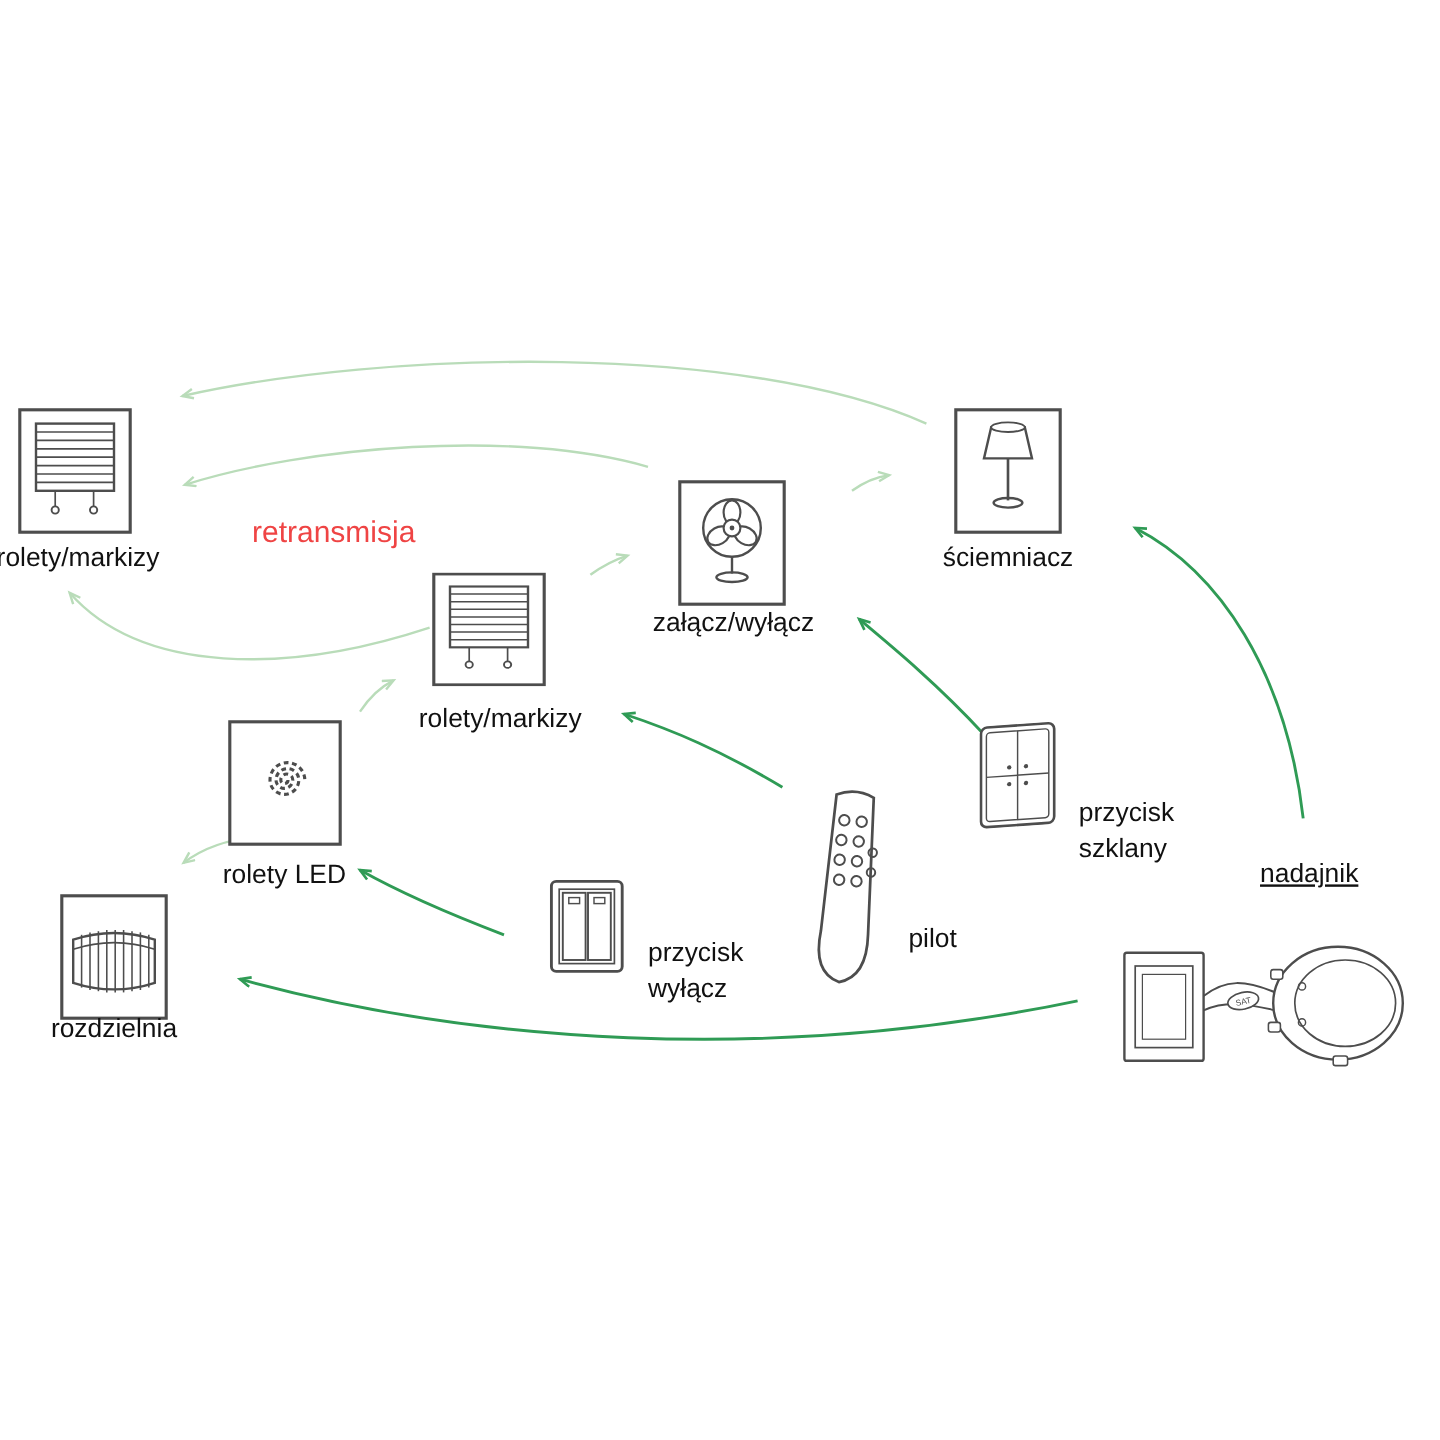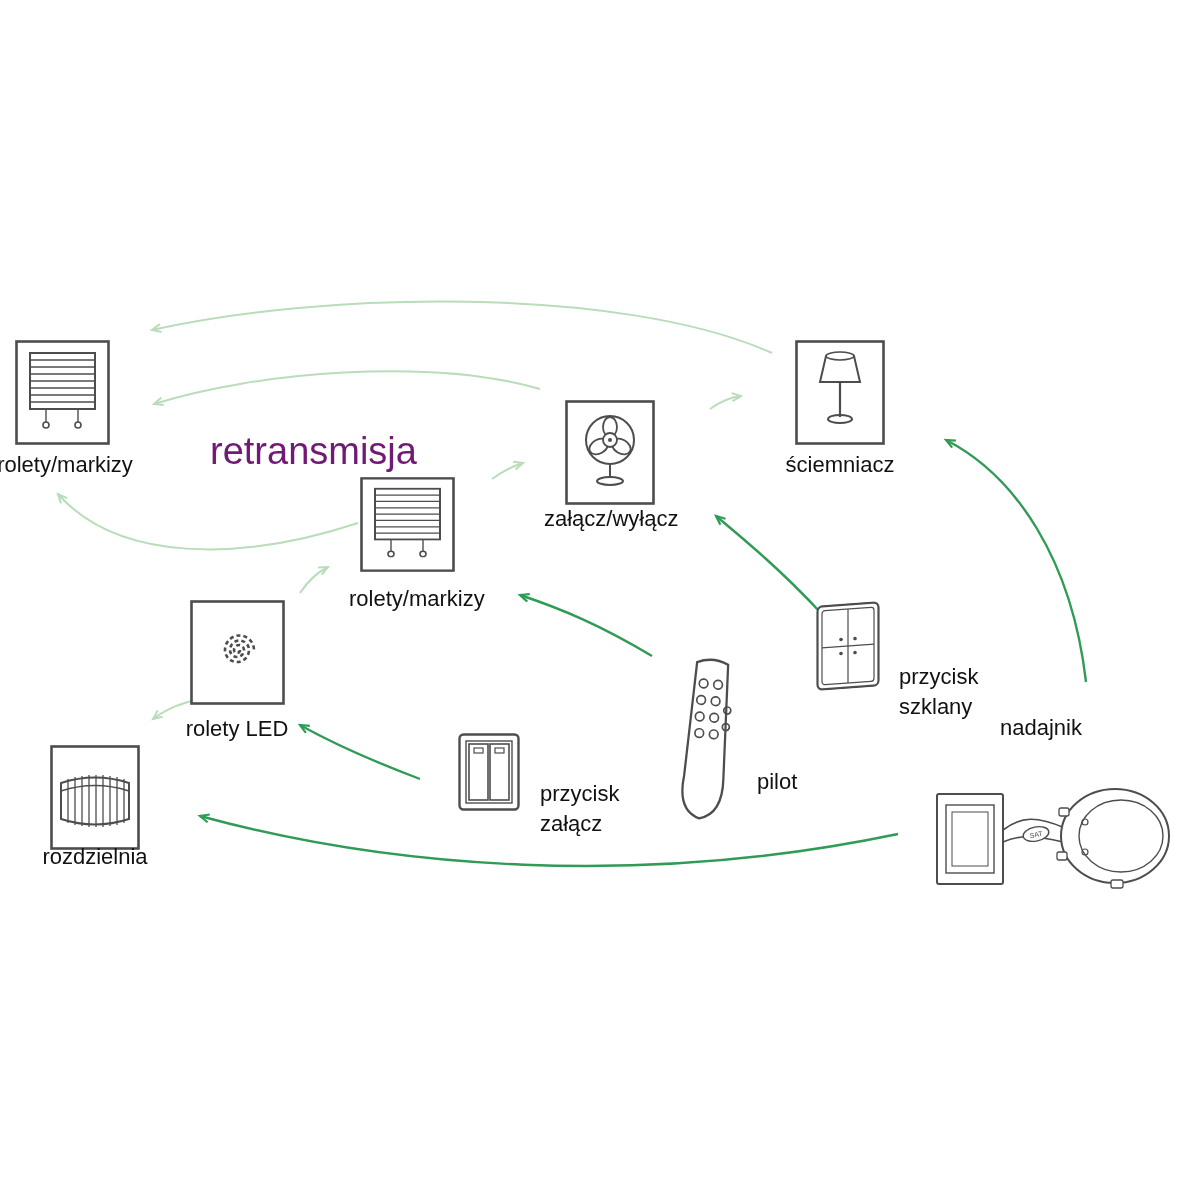--- a/index.html
+++ b/index.html
@@ -5,24 +5,24 @@
   html,body{margin:0;padding:0;background:#fff;}
   #canvas{
     position:relative;width:1200px;height:1200px;background:#ffffff;
     font-family:"Liberation Sans", sans-serif;overflow:hidden;
   }
   .abs{position:absolute;}
   .label{
     position:absolute;font-size:22px;color:#111;white-space:nowrap;
   }
   .label.center{text-align:center;}
-  .label.right{text-align:left;}
+  .label.right{text-align:center;text-decoration:underline;}
   .label .line{display:block;line-height:30px;}
   #retransmisja-label{
-    position:absolute;left:210px;top:430px;font-size:38px;color:#701a75;
+    position:absolute;left:210px;top:430px;font-size:25px;color:#ef4444;
   }
   svg{display:block;}
   .iconsvg{position:absolute;}
 </style>
 </head>
 <body>
 
 <div id="canvas">
 
   <svg class="abs" style="left:0;top:0;" width="1200" height="1200" viewBox="0 0 1200 1200">
@@ -215,21 +215,21 @@
   <div class="label center" style="left:544px;top:506px;width:132px;">załącz/wyłącz</div>
 
   <div class="label center" style="left:774px;top:452px;width:132px;">ściemniacz</div>
 
   <div class="label center" style="left:171px;top:716px;width:132px;">rolety LED</div>
 
   <div class="label center" style="left:29px;top:844px;width:132px;">rozdzielnia</div>
 
   <div class="label" style="left:540px;top:779px;">
     <span class="line">przycisk</span>
-    <span class="line">załącz</span>
+    <span class="line">wyłącz</span>
   </div>
 
   <div class="label" style="left:757px;top:769px;">pilot</div>
 
   <div class="label" style="left:899px;top:662px;">
     <span class="line">przycisk</span>
     <span class="line">szklany</span>
   </div>
 
   <div class="label right" style="left:1000px;top:710px;width:182px;">

